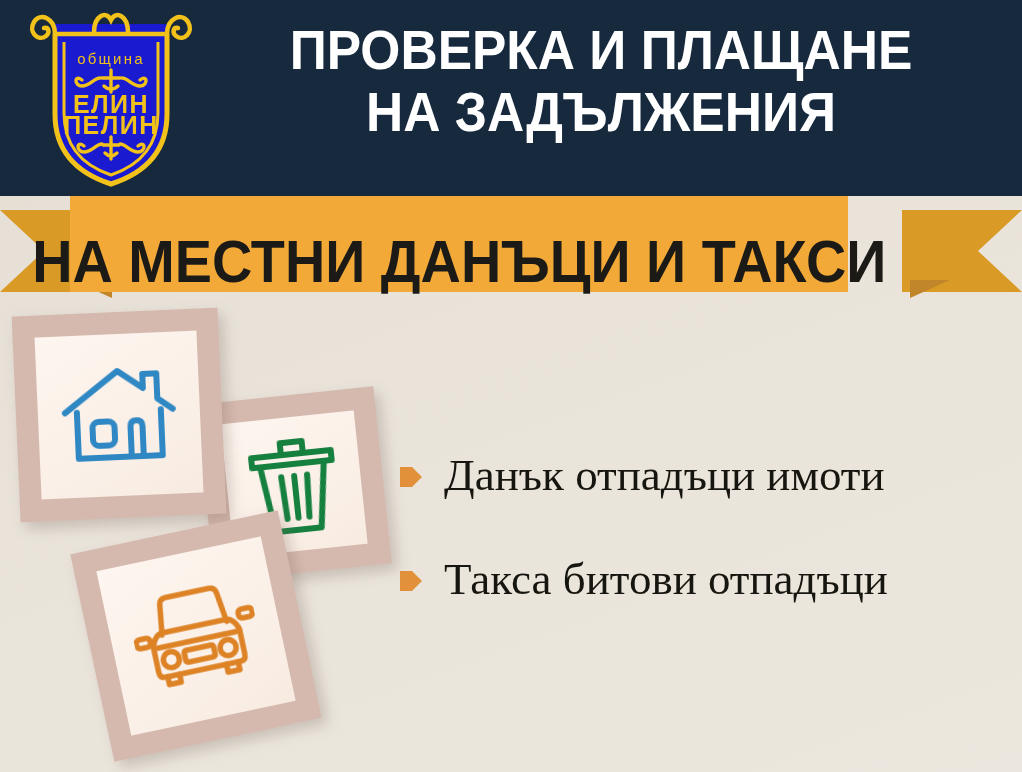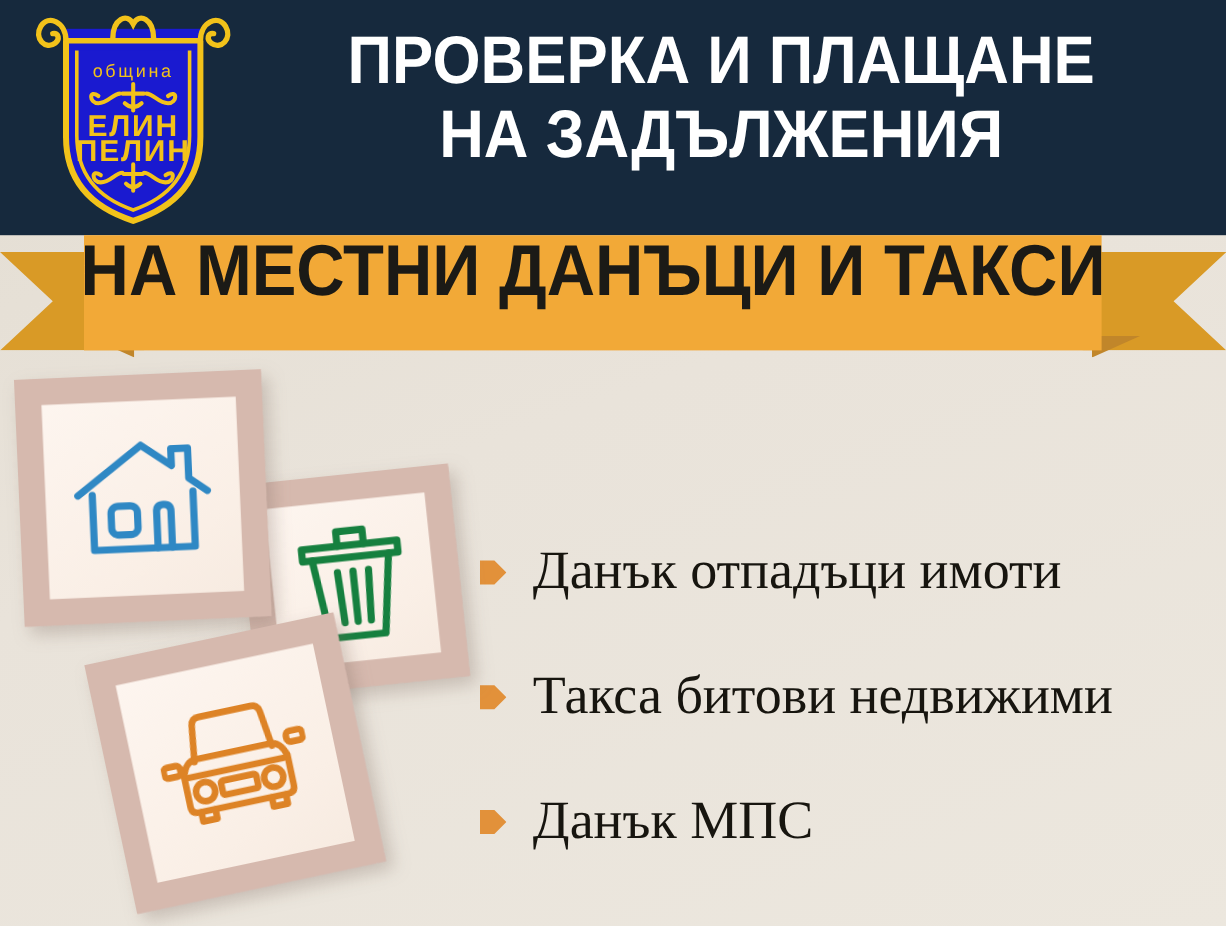--- a/index.html
+++ b/index.html
@@ -100,26 +100,26 @@
     background: #c1862a;
     z-index: 2;
   }
   .ribbon-shadow.left  { left: 72px;  clip-path: polygon(0 0, 40px 0, 40px 18px, 0 0); }
   .ribbon-shadow.right { right: 72px; clip-path: polygon(0 0, 40px 0, 0 18px, 0 0); }
 
   .ribbon-body {
     position: absolute;
     left: 70px;
     top: 0;
-    width: 848px;
+    width: 778px;
     height: 96px;
     background: #f2a937;
     z-index: 3;
     display: flex;
-    align-items: flex-start;
+    align-items: flex-end;
     justify-content: center;
   }
   .ribbon-text {
     color: #1b1a16;
     font-family: "Liberation Sans Narrow", "Liberation Sans", sans-serif;
     font-weight: 700;
     font-size: 60px;
     line-height: 1;
     white-space: nowrap;
     transform: scaleX(0.93);
@@ -315,24 +315,18 @@
       <svg class="bullet" viewBox="0 0 22 24" xmlns="http://www.w3.org/2000/svg">
         <path d="M0 2 L12 2 L22 12 L12 22 L0 22 Z" fill="#e2913a"></path>
       </svg>
       <span class="tax-label">Данък отпадъци имоти</span>
     </div>
 
     <div class="tax-item">
       <svg class="bullet" viewBox="0 0 22 24" xmlns="http://www.w3.org/2000/svg">
         <path d="M0 2 L12 2 L22 12 L12 22 L0 22 Z" fill="#e2913a"></path>
       </svg>
-      <span class="tax-label">Такса битови недвижими</span>
-    </div>
-
-    <div class="tax-item">
-      <svg class="bullet" viewBox="0 0 22 24" xmlns="http://www.w3.org/2000/svg">
-        <path d="M0 2 L12 2 L22 12 L12 22 L0 22 Z" fill="#e2913a"></path>
-      </svg>
-      <span class="tax-label">Данък МПС</span>
-    </div>
+      <span class="tax-label">Такса битови отпадъци</span>
+    </div>
+
   </div>
 
 </div>
 
 </body></html>

